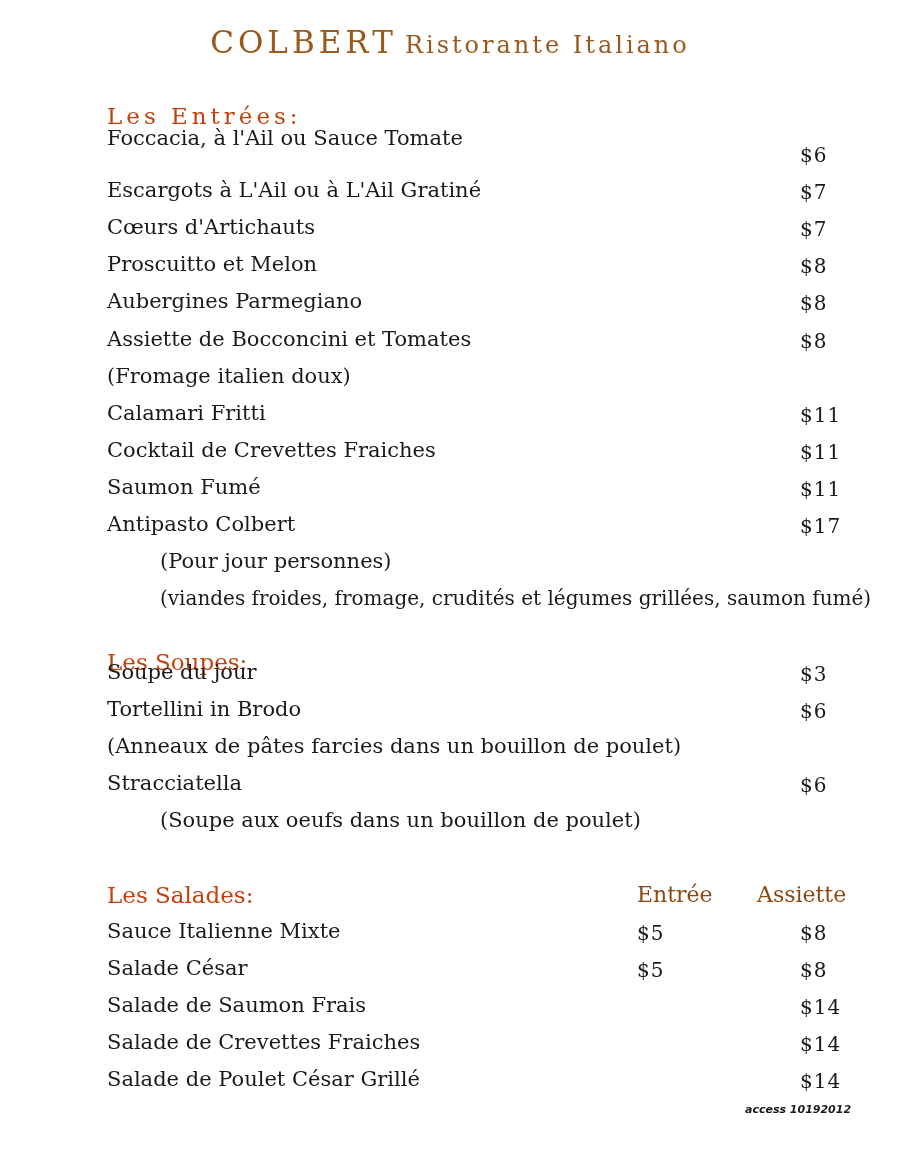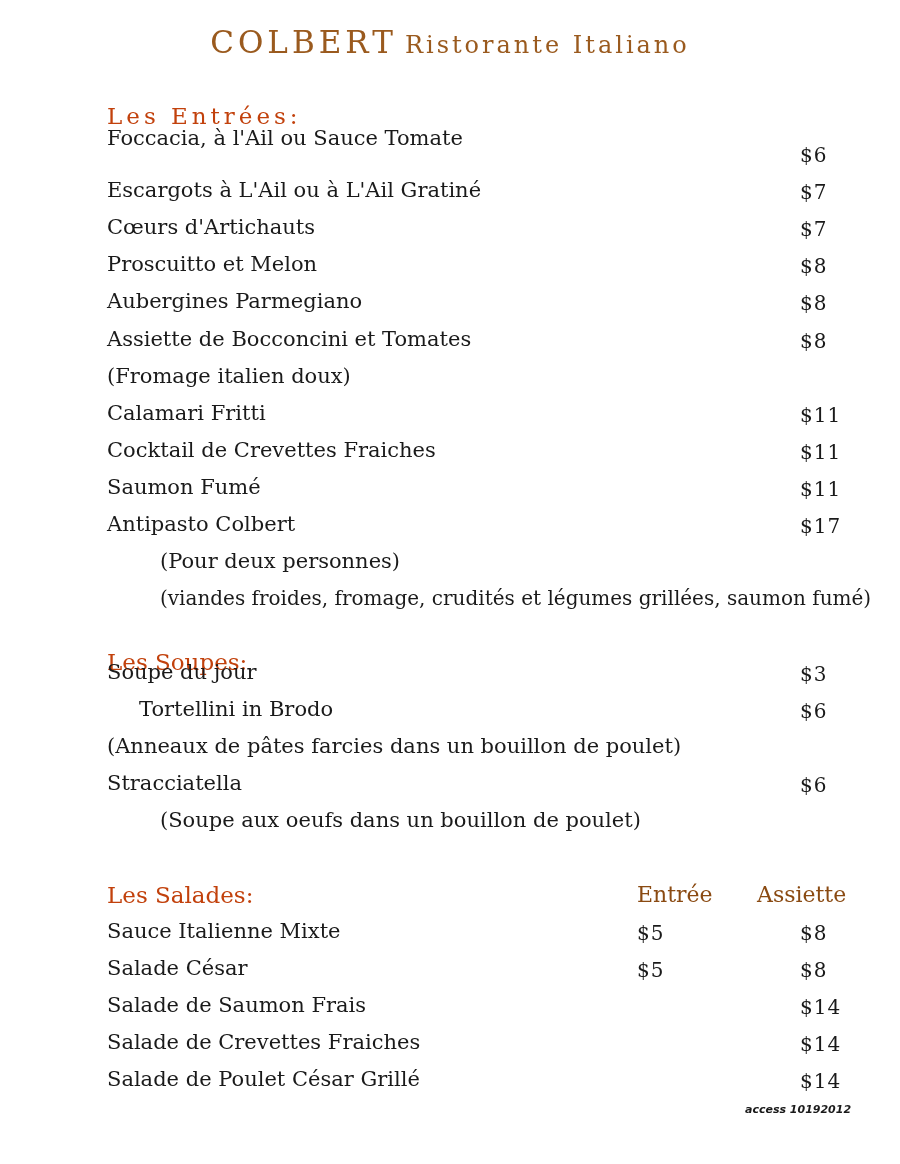--- a/index.html
+++ b/index.html
@@ -53,29 +53,29 @@
 
 <div class="row" style="top:438px;"><span>Cocktail de Crevettes Fraiches</span></div>
 <div class="price" style="top:440px;">$11</div>
 
 <div class="row" style="top:475px;"><span>Saumon Fumé</span></div>
 <div class="price" style="top:477px;">$11</div>
 
 <div class="row" style="top:512px;"><span>Antipasto Colbert</span></div>
 <div class="price" style="top:514px;">$17</div>
 
-<div class="row indent" style="top:549px;"><span>(Pour deux personnes)</span></div>
+<div class="row indent" style="top:549px;"><span>(Pour jour personnes)</span></div>
 <div class="row indent" style="top:586px; font-size:20px;"><span>(viandes froides, fromage, crudités et légumes grillées, saumon fumé)</span></div>
 
 <div class="section-head" style="top:649px;text-align:right;">Les Soupes:</div>
 
 <div class="row" style="top:660px;"><span>Soupe du jour</span></div>
 <div class="price" style="top:662px;">$3</div>
 
-<div class="row" style="top:697px;margin-left:32px;"><span>Tortellini in Brodo</span></div>
+<div class="row" style="top:697px;"><span>Tortellini in Brodo</span></div>
 <div class="price" style="top:699px;">$6</div>
 
 <div class="row" style="top:734px;"><span>(Anneaux de pâtes farcies dans un bouillon de poulet)</span></div>
 
 <div class="row" style="top:771px;"><span>Stracciatella</span></div>
 <div class="price" style="top:773px;">$6</div>
 
 <div class="row indent" style="top:808px;"><span>(Soupe aux oeufs dans un bouillon de poulet)</span></div>
 
 <div class="section-head" style="top:882px;">Les Salades:</div>

